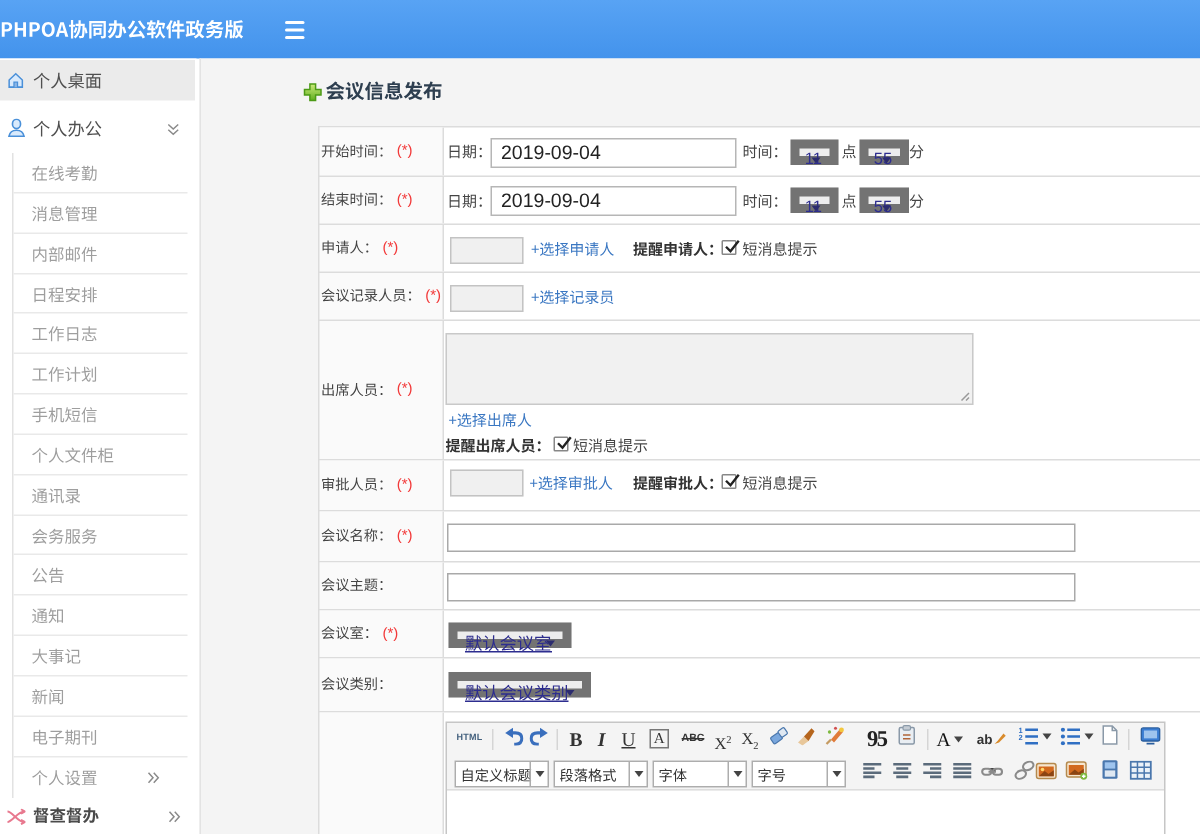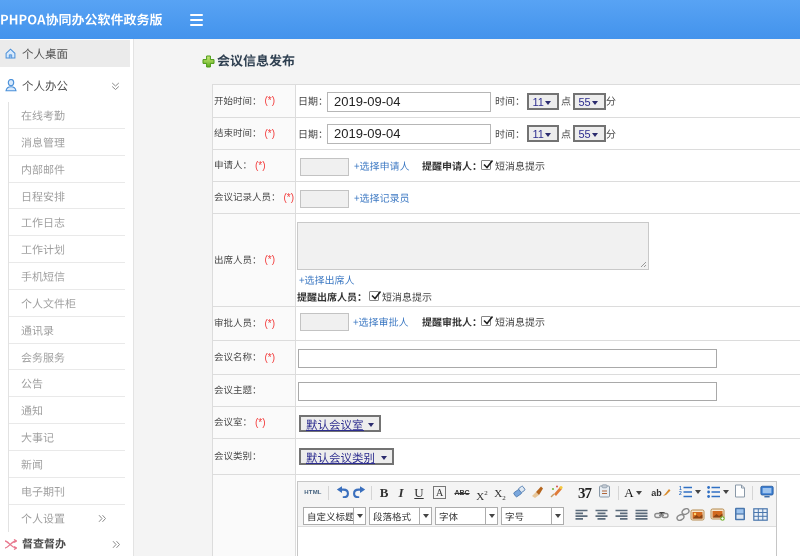--- a/index.html
+++ b/index.html
@@ -15,21 +15,21 @@
 .submenu .it{height:26.85px;border-bottom:1px solid #e9e9e9;position:relative}
 .submenu .it > svg{position:absolute;left:12px;top:8px}
 .pane{position:absolute;left:133px;top:39px;width:667px;height:517px;background:#f4f4f4;border-left:1px solid #e3e3e3}
 .row{position:absolute;left:212px;width:588px;border-top:1px solid #dcdcdc;background:#fff}
 .lab{position:absolute;left:0;top:0;bottom:0;width:84px;background:#fafafa;border-right:1px solid #dcdcdc}
 .lab .t{position:absolute;left:2px;top:50%;margin-top:-6.5px;height:12px;display:flex;align-items:center;white-space:nowrap}
 .red{color:#f23a3a;font-size:10px;margin-left:3px;font-weight:normal}
 .inp{position:absolute;border:1px solid #b6b6b6;background:#fff}
 .ginp{position:absolute;border:1px solid #c3c3c3;background:#f0f0f0}
 .cbx{position:absolute;width:10px;height:10px;border:1px solid #878787;background:#fff;border-radius:1px}
-.sel{position:absolute;height:17px;border:2px solid #737373;background:#ededed}
+.sel{position:absolute;height:17px;border:6px solid #737373;background:#ededed}
 .sel .ar{position:absolute;right:1px;top:1px;bottom:1px;width:13px}
 .sel .ar:after{content:"";position:absolute;left:2.5px;top:5.5px;border:3.5px solid transparent;border-top:4.5px solid #2b2b6e}
 .sel .num{position:absolute;left:4px;top:1.5px;font-size:11px;color:#2d2d8f}
 .dtxt{position:absolute;left:6px;top:1px;font-size:13px;color:#222}
 .ticon{position:absolute;top:0;height:22px;line-height:22px;text-align:center;color:#333}
 .tsep{position:absolute;top:4px;width:1px;height:14px;background:#d5d5d5}
 .combo{position:absolute;top:25px;height:18px;background:#fff;border:1px solid #adadad}
 .combo i{position:absolute;right:0px;top:0px;bottom:0px;width:12px;border-left:1px solid #adadad;font-style:normal}
 .combo i:after{content:"";position:absolute;left:3px;top:6px;border:3px solid transparent;border-top:4px solid #444}
 .combo .ct{position:absolute;left:3px;top:4px}
@@ -728,21 +728,21 @@
           <path d="M2 11 L6 7 L9 10 L5 13 Z" fill="#e8c79a"></path>
           <path d="M6 7 L11 1.5 L13 3.5 L9 10 Z" fill="#b5651d"></path>
         </svg></div>
     <div class="ticon" style="left:251px;width:16px"><svg width="14" height="13" viewBox="0 0 14 13" style="vertical-align:-2px">
           <path d="M1 12 L4 9" stroke="#c59b62" stroke-width="1.5"></path>
           <path d="M4 9 L10 2 L12 4 L6 11 Z" fill="#e07b39"></path>
           <circle cx="11" cy="2.6" r="1.6" fill="#f3c73e"></circle>
           <circle cx="3" cy="4" r="1.1" fill="#7db93f"></circle>
           <circle cx="7" cy="1.5" r="1" fill="#d14f4f"></circle>
         </svg><span class="dd"></span></div>
-    <div class="ticon" style="left:278px;width:17px;font-family:'Liberation Serif',serif;font-weight:bold;font-size:15px;letter-spacing:-1px;color:#222">37</div>
+    <div class="ticon" style="left:278px;width:17px;font-family:'Liberation Serif',serif;font-weight:bold;font-size:15px;letter-spacing:-1px;color:#222">95</div>
     <div class="ticon" style="left:298px;width:17px"><svg width="13" height="14" viewBox="0 0 13 14" style="vertical-align:-2px">
           <rect x="1.5" y="2" width="10" height="11" rx="1" fill="#e9eef3" stroke="#8a99a8" stroke-width="1"></rect>
           <rect x="4" y="0.8" width="5" height="3" rx="1" fill="#c5ccd4" stroke="#8a99a8" stroke-width="0.8"></rect>
           <path d="M4 7 H9 M4 9.5 H9" stroke="#b0653a" stroke-width="1"></path>
         </svg></div>
     <span class="tsep" style="left:320px"></span>
     <div class="ticon" style="left:325px;width:20px;font-family:'Liberation Serif',serif;font-size:13px;color:#111">A<span class="dd"></span></div>
     <div class="ticon" style="left:351px;width:24px;font-size:9px;font-weight:bold;color:#333">ab<svg width="9" height="10" viewBox="0 0 9 10" style="vertical-align:-1px">
           <path d="M1 9 L3 7 L7 2 L8.5 3.5 L4 8 Z" fill="#d98b2b"></path>
         </svg><span class="dd"></span></div>

